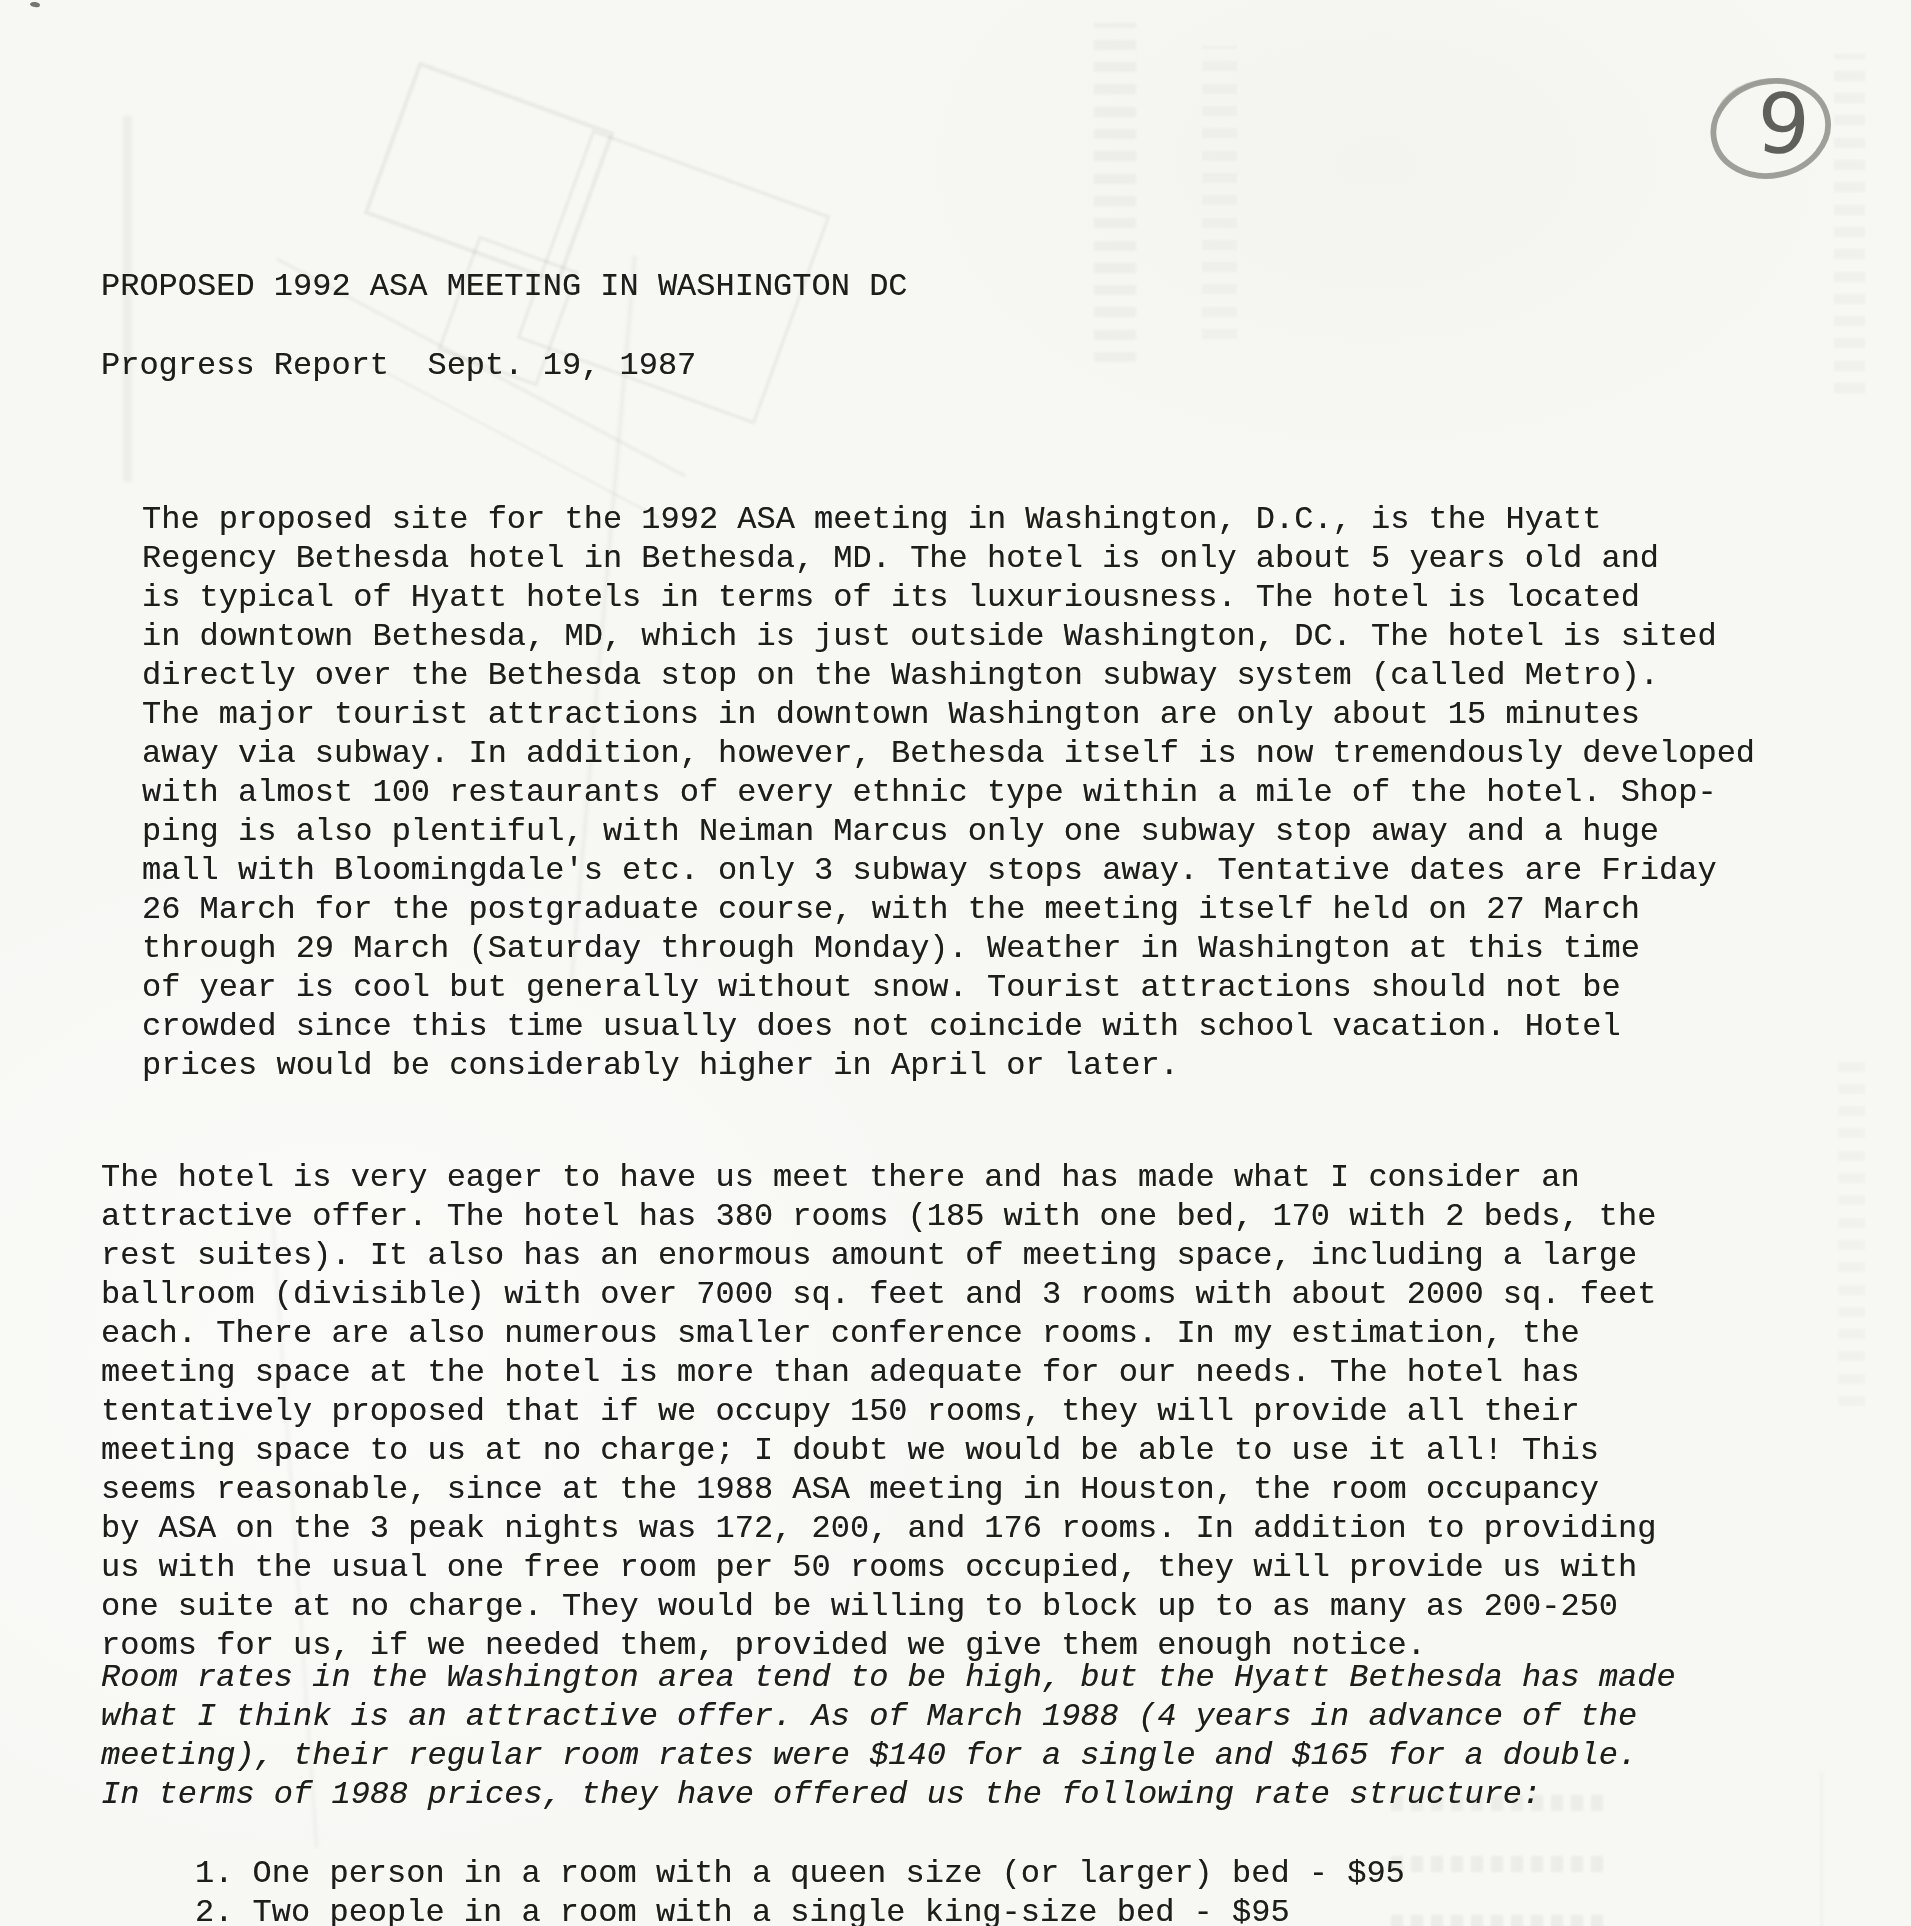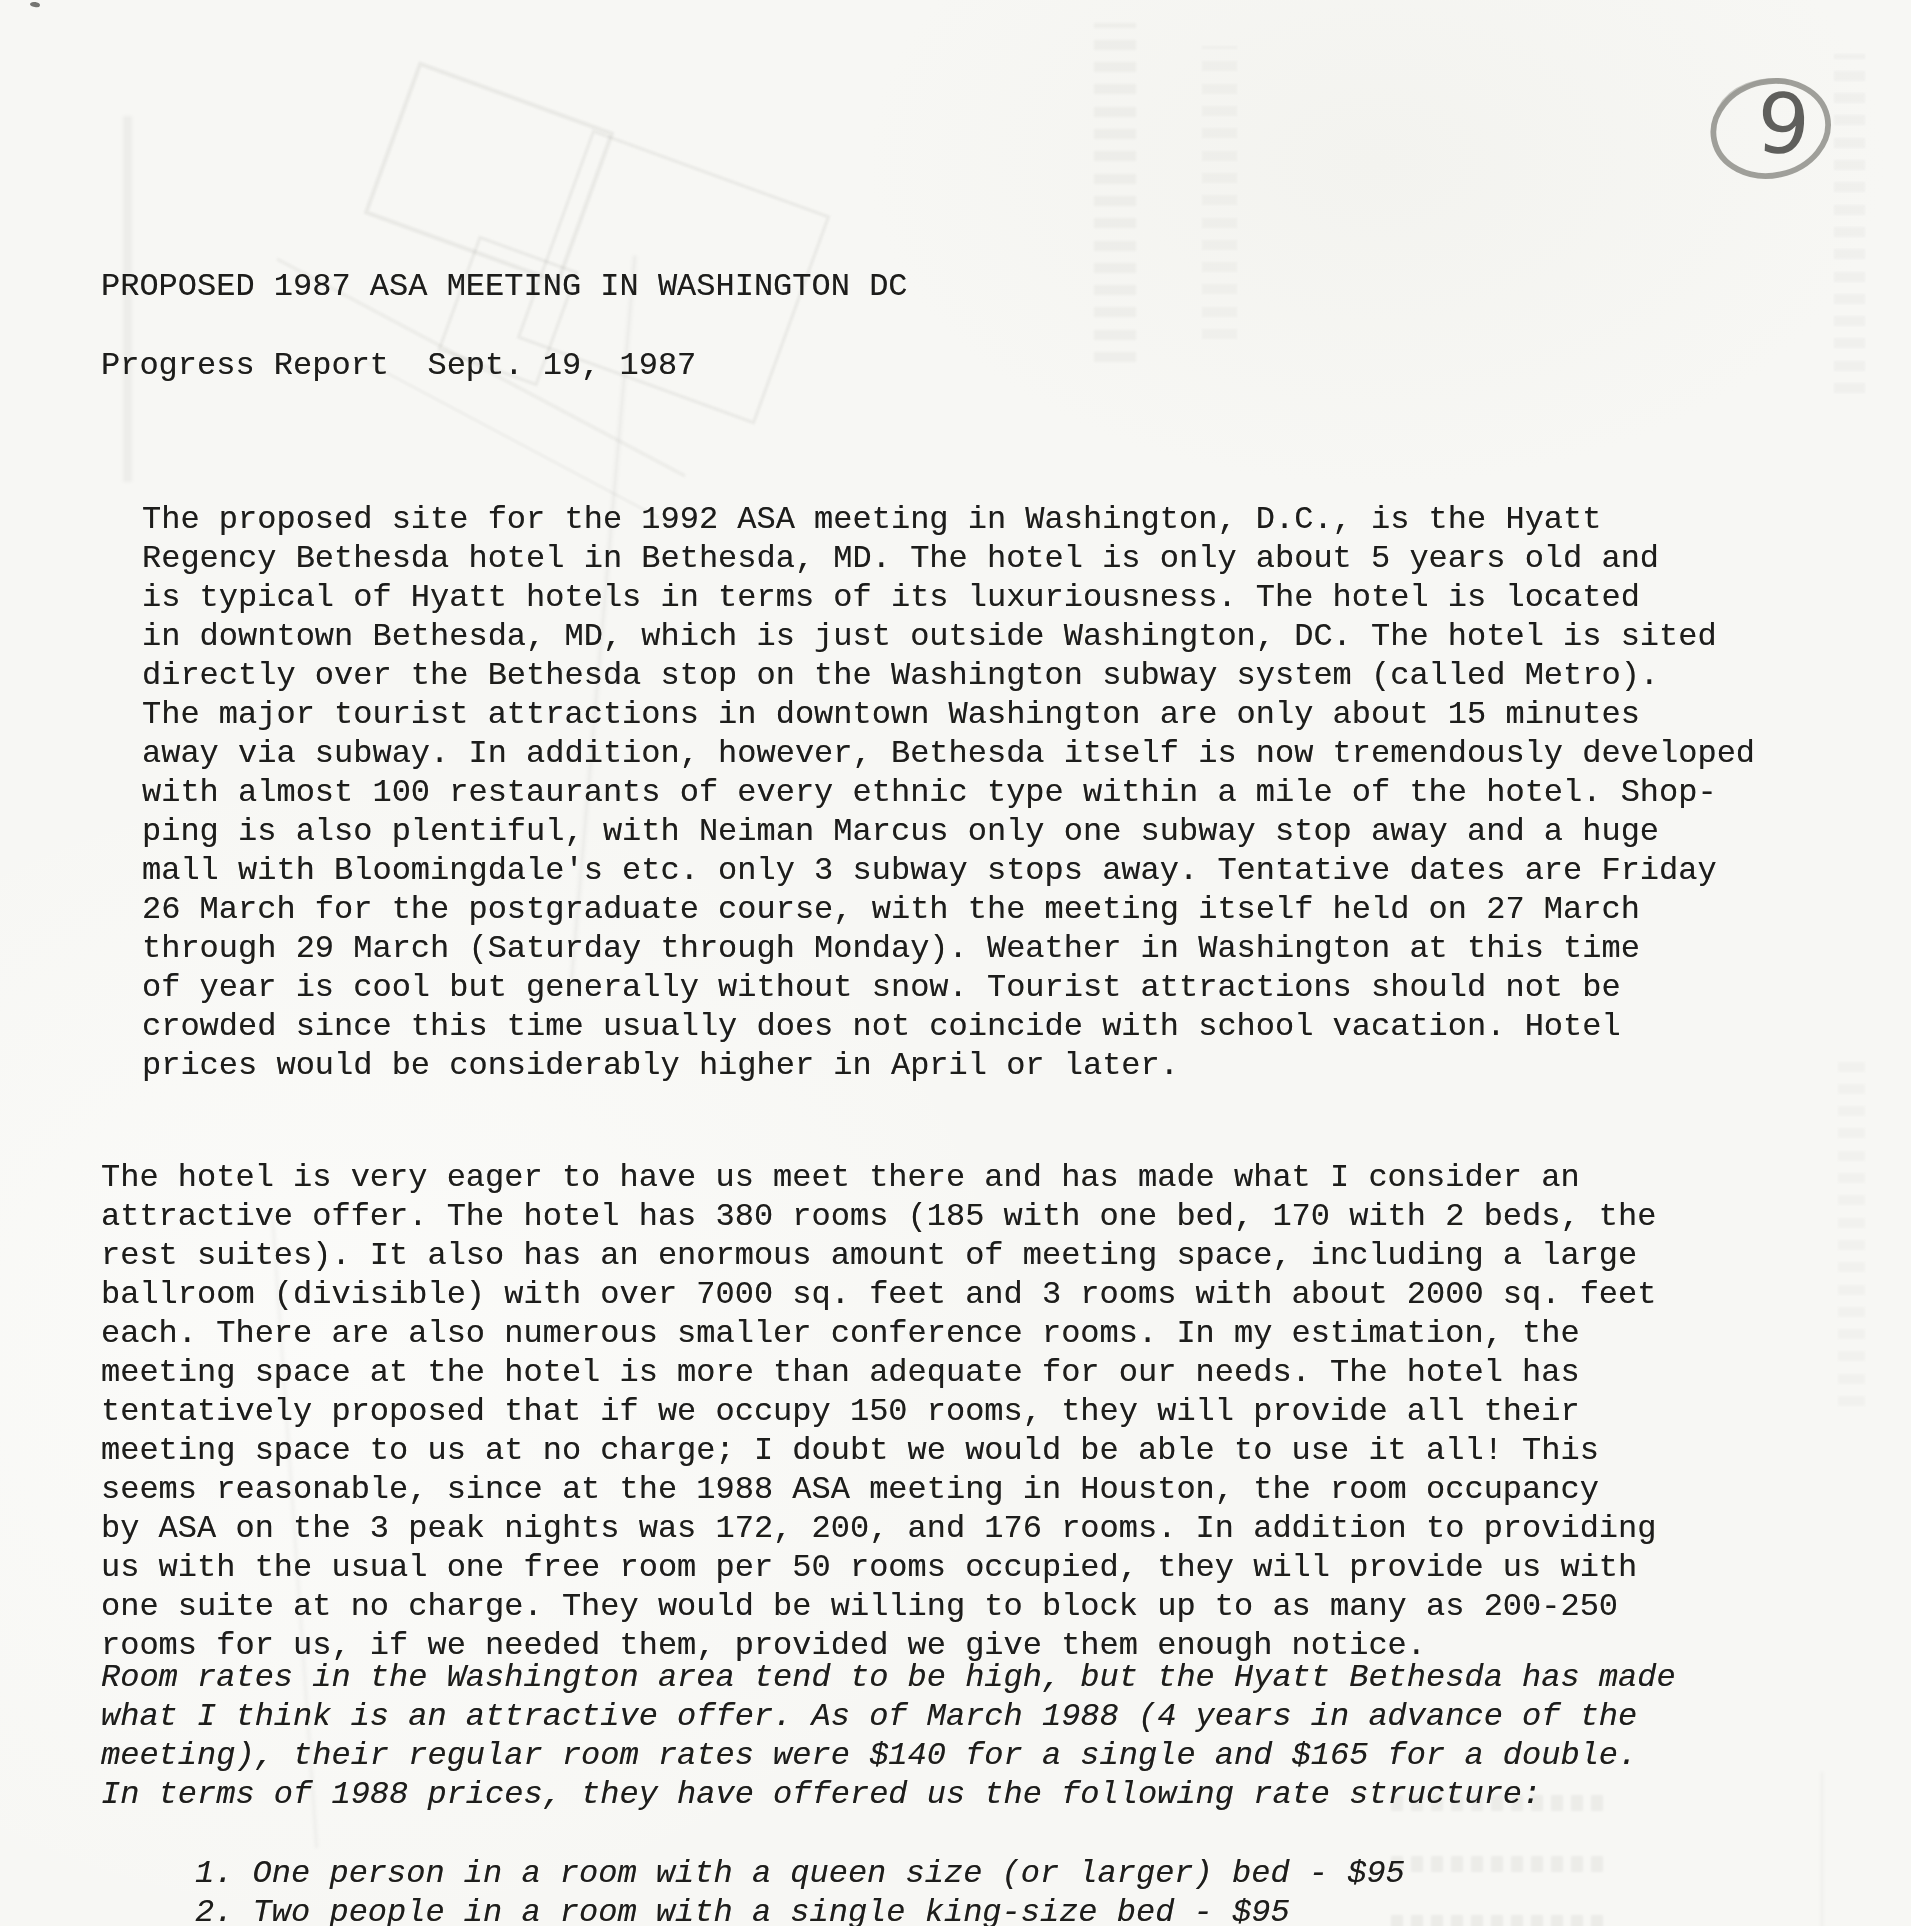--- a/index.html
+++ b/index.html
@@ -22,21 +22,21 @@
     white-space:pre;
     letter-spacing:0;
     text-shadow:0 0 0.5px rgba(25,25,25,.5);
   }
   .title{top:267px;}
   .subtitle{top:346px;}
   .p1{top:500px;margin-left:41px;}
   .p2{top:1116px;margin-top:42px;}
   .p3{top:1658px;font-style:italic;}
   .ratelist{top:1854px;}
-  .rate-item{padding-left:94px;white-space:pre;font-style:italic;}
+  .rate-item{padding-left:94px;white-space:pre;}
   
   .pagenum{position:absolute;left:1708px;top:72px;width:127px;height:116px;}
   .pagenum svg{position:absolute;left:0;top:0;}
   .pagenum-digit{
     position:absolute;left:49px;top:10.8px;
     font-family:"DejaVu Sans",sans-serif;
     font-size:83px;line-height:1;
     color:#4f4f4c;opacity:.9;
     transform:rotate(3deg);
   }
@@ -75,21 +75,21 @@
   <div class="ink-speck" style="left:30px;top:2.3px;width:10px;height:5.4px;transform:rotate(12deg);opacity:.7;"></div>
 
   <div class="pagenum">
     <svg width="127" height="116" viewBox="0 0 330 300">
       <ellipse cx="163" cy="146" rx="150" ry="122" transform="rotate(-12 163 146)" fill="none" stroke="#8f8f8a" stroke-width="15" stroke-linecap="round" opacity="0.85"></ellipse>
       <path d="M 30 95 A 150 118 0 0 1 205 25" fill="none" stroke="#9a9a94" stroke-width="12" stroke-linecap="round" opacity="0.5"></path>
     </svg>
     <span class="pagenum-digit">9</span>
   </div>
 
-  <div class="typetext title">PROPOSED 1987 ASA MEETING IN WASHINGTON DC</div>
+  <div class="typetext title">PROPOSED 1992 ASA MEETING IN WASHINGTON DC</div>
   <div class="typetext subtitle">Progress Report  Sept. 19, 1987</div>
 
   <div class="typetext p1">The proposed site for the 1992 ASA meeting in Washington, D.C., is the Hyatt
 Regency Bethesda hotel in Bethesda, MD. The hotel is only about 5 years old and
 is typical of Hyatt hotels in terms of its luxuriousness. The hotel is located
 in downtown Bethesda, MD, which is just outside Washington, DC. The hotel is sited
 directly over the Bethesda stop on the Washington subway system (called Metro).
 The major tourist attractions in downtown Washington are only about 15 minutes
 away via subway. In addition, however, Bethesda itself is now tremendously developed
 with almost 100 restaurants of every ethnic type within a mile of the hotel. Shop-

